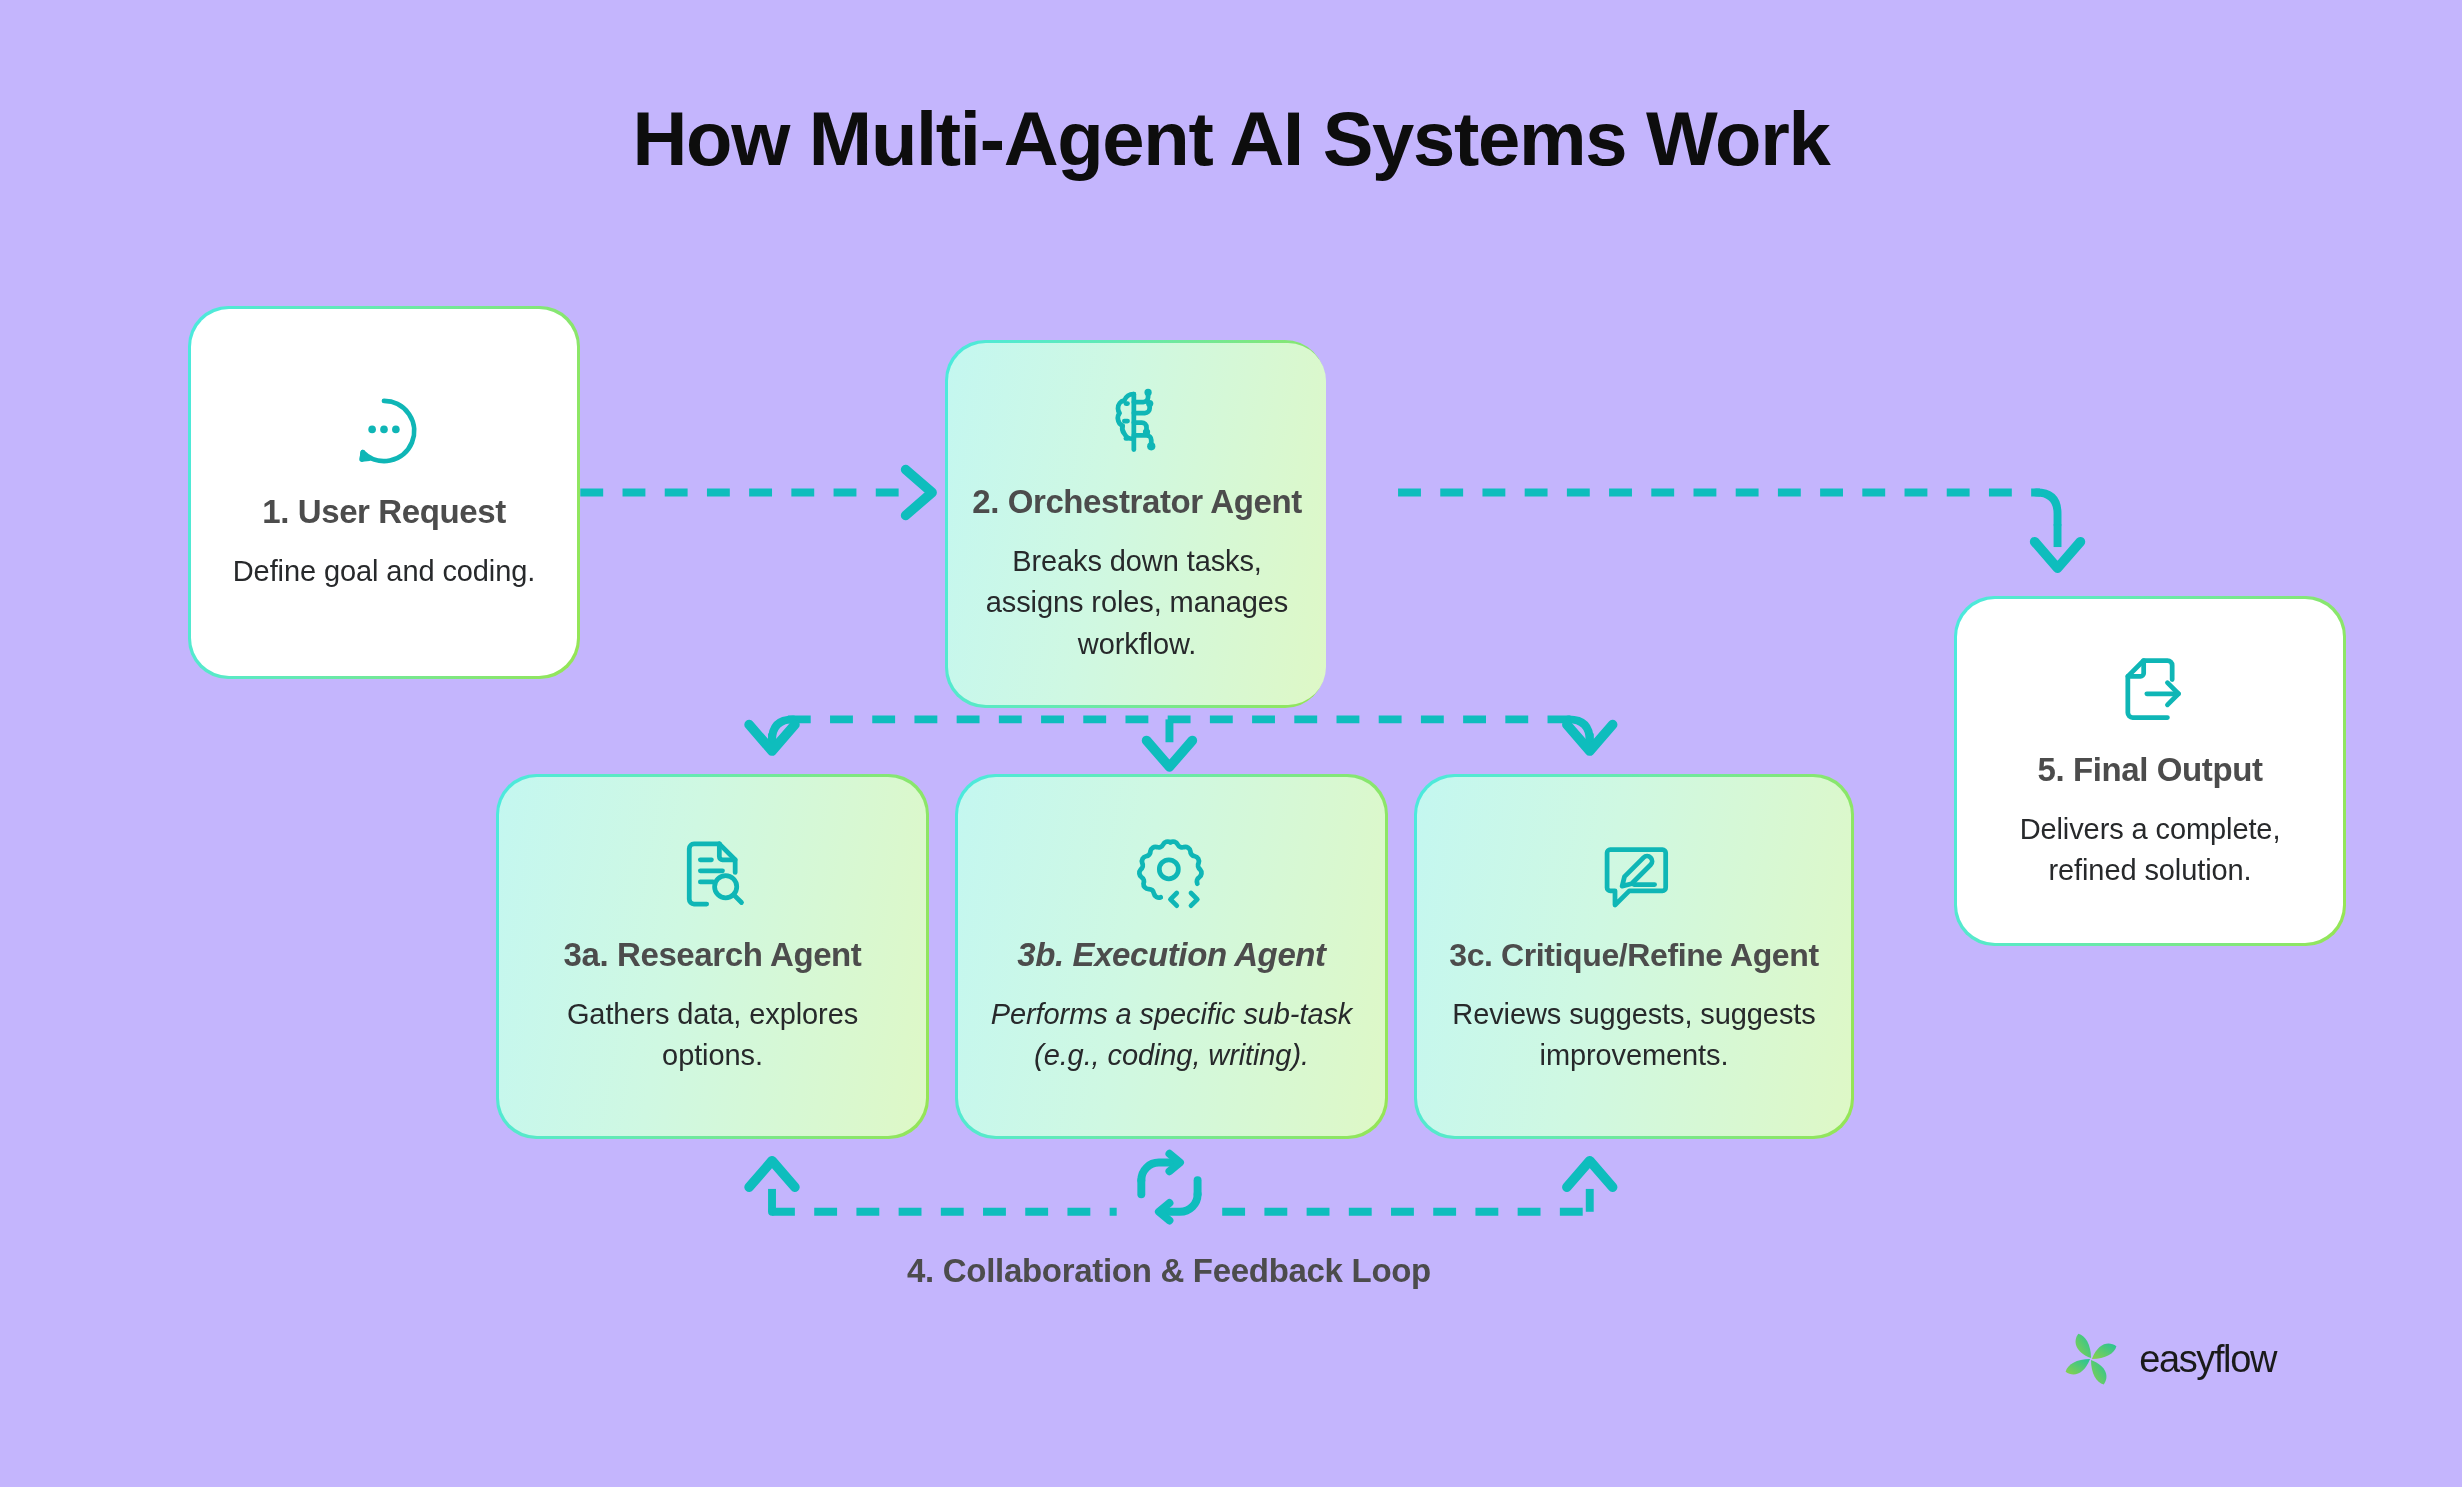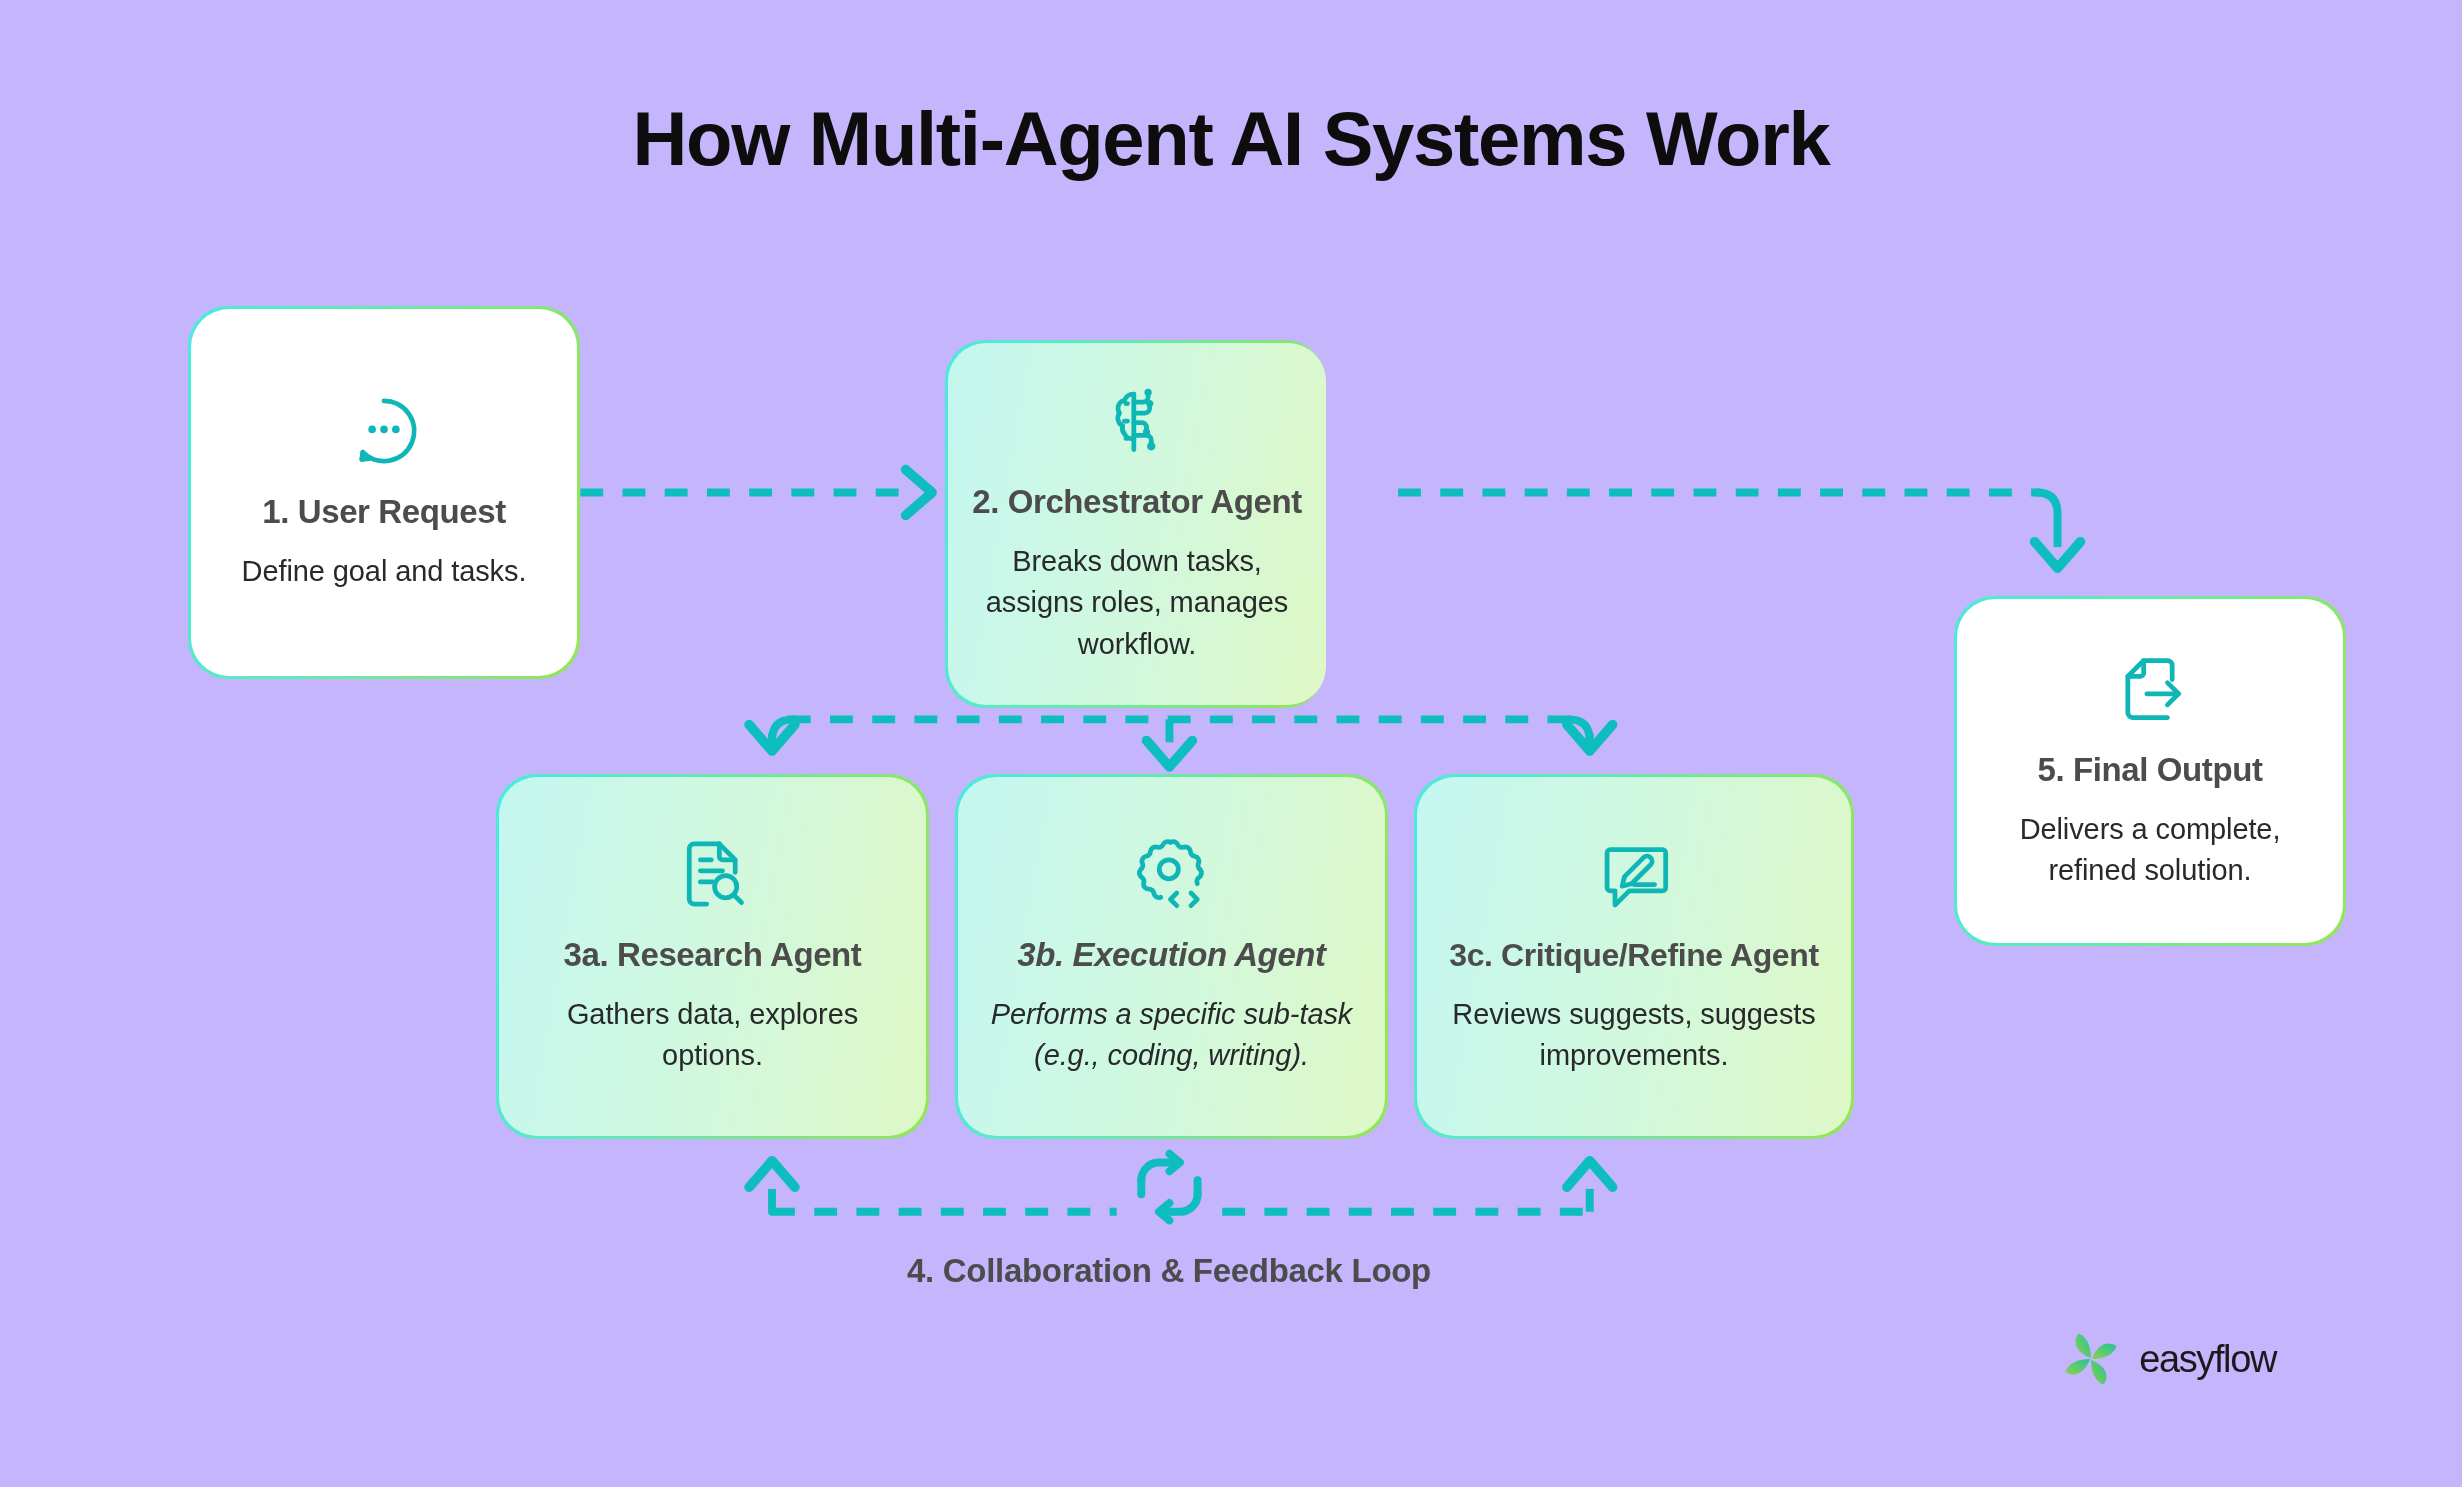--- a/index.html
+++ b/index.html
@@ -212,21 +212,21 @@
       <span class="card-icon">
         <svg viewBox="0 0 48 48" fill="none" stroke="currentColor" stroke-width="3" stroke-linecap="round" stroke-linejoin="round">
           <path d="M24 5 a19 19 0 1 1 -13.4 32.4 L10 42 l4.7 -0.6"></path>
           <path d="M10.6 37.4 L10 42"></path>
           <circle cx="16.5" cy="23" r="2.4" fill="currentColor" stroke="none"></circle>
           <circle cx="24" cy="23" r="2.4" fill="currentColor" stroke="none"></circle>
           <circle cx="31.5" cy="23" r="2.4" fill="currentColor" stroke="none"></circle>
         </svg>
       </span>
       <div class="card-title">1.  User Request</div>
-      <div class="card-desc">Define goal and tasks.</div>
+      <div class="card-desc">Define goal and coding.</div>
     </div>
   </div>
 
   <div class="card ring fill-tint" id="card-orchestrator">
     <div class="card-inner">
       <span class="card-icon">
         <svg viewBox="0 0 48 48" fill="none" stroke="currentColor" stroke-width="3" stroke-linecap="round" stroke-linejoin="round">
           <path d="M22 7 a6 6 0 0 0 -6 4 a5 5 0 0 0 -4 5 a5 5 0 0 0 1 3 a5 5 0 0 0 -1 4
                    a5 5 0 0 0 3 4 a5 5 0 0 0 1 5 a5.5 5.5 0 0 0 6 3"></path>
           <line x1="22" y1="7" x2="22" y2="42"></line>

